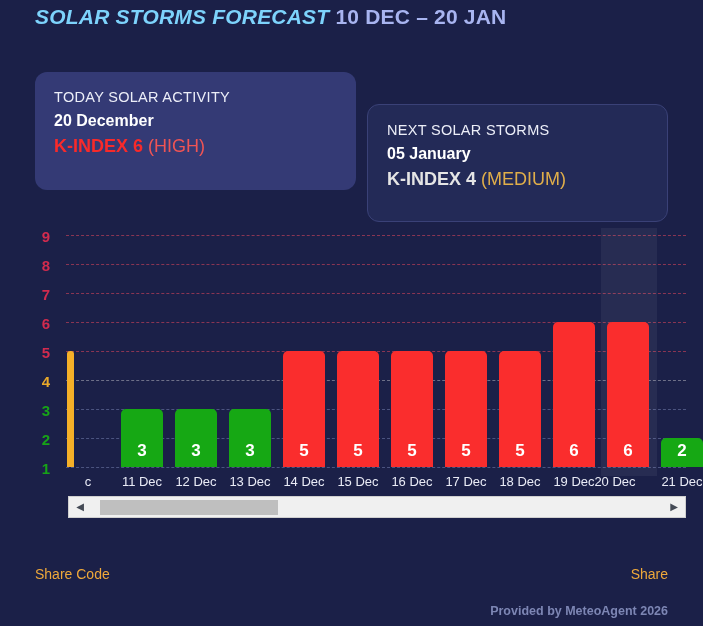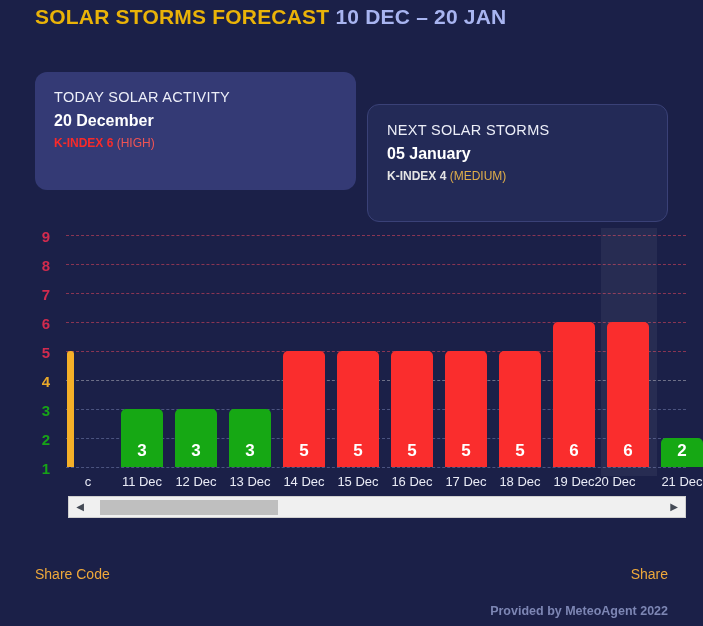--- a/index.html
+++ b/index.html
@@ -19,21 +19,21 @@
   
   .title-bar {
     position: absolute;
     left: 35px;
     top: 5px;
     font-size: 21px;
     font-weight: bold;
     letter-spacing: 0.2px;
     white-space: nowrap;
   }
-  .title-main { color: #eab308; }
+  .title-main { color: #7dd3fc; font-style: italic; }
   .title-sub  { color: #a8b4f0; }
 
   
   .cards {
     position: absolute;
     left: 35px;
     top: 72px;
     width: 633px;
     height: 118px;
   }
@@ -63,21 +63,21 @@
     letter-spacing: 0.3px;
     margin-bottom: 7px;
   }
   .card-date {
     color: #ffffff;
     font-size: 16px;
     font-weight: bold;
     margin-bottom: 6px;
   }
   .card-kindex {
-    font-size: 12px;
+    font-size: 18px;
     font-weight: bold;
     white-space: nowrap;
   }
   .k-high   { color: #f82a2a; }
   .k-high-l { color: #f05454; font-weight: normal; }
   .k-med    { color: #e5e5e5; }
   .k-med-l  { color: #e0ae4a; font-weight: normal; }
 
   
   .chart {
@@ -312,13 +312,13 @@
 </div>
 
 <div class="scrollbar">
   <div class="sb-arrow sb-arrow-left">◀</div>
   <div class="sb-thumb"></div>
   <div class="sb-arrow sb-arrow-right">▶</div>
 </div>
 
 <div class="footer-link footer-embed">Share Code</div>
 <div class="footer-link footer-share">Share</div>
-<div class="footer-credit">Provided by MeteoAgent 2022</div>
+<div class="footer-credit">Provided by MeteoAgent 2026</div>
 
 </body></html>

